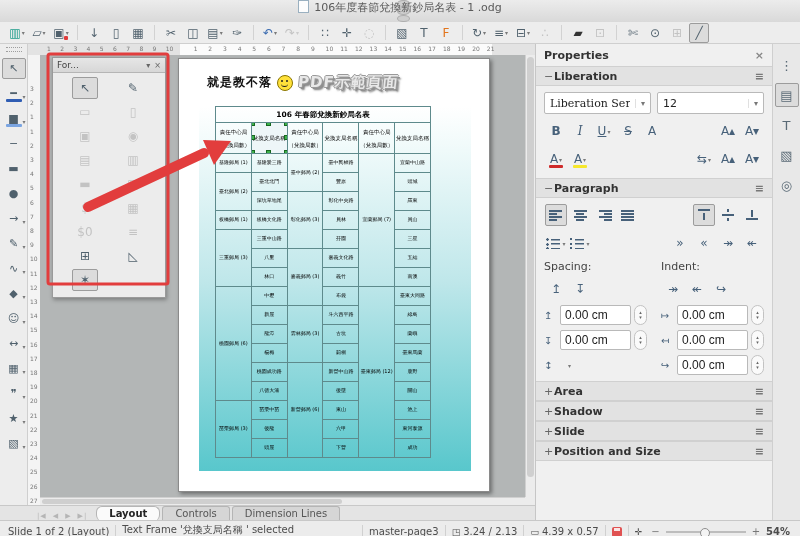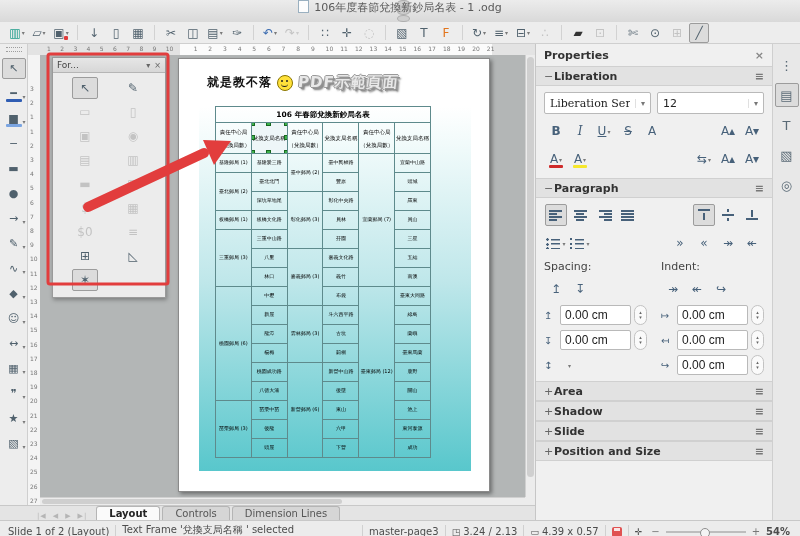--- a/index.html
+++ b/index.html
@@ -143,21 +143,21 @@
     border-left:1px solid #cfcfcf;display:flex;flex-direction:column;align-items:center;padding-top:6px;box-sizing:border-box;}
   #tabstrip .tbtn{width:22px;height:22px;margin:3px 0;color:#5a6a76;}
   #tabstrip .tbtn .g{font-size:13px;}
   
   #tabbar{position:absolute;left:0;top:505px;width:535px;height:15px;background:#e4e4e4;
     border-top:1px solid #c8c8c8;display:flex;align-items:flex-end;font-size:10px;}
   #tabbar .nav{display:flex;align-items:center;margin:0 6px 1px 34px;color:#b5b5b5;font-size:7px;letter-spacing:1px;}
   #tabbar .nav span{margin:0 3px;}
   .tab{padding:1px 12px 1px;border:1px solid #b5b5b5;border-bottom:none;background:#d6d6d6;color:#555;
     margin-right:2px;border-radius:3px 3px 0 0;height:12px;line-height:12px;}
-  .tab.active{background:#fafafa;font-weight:bold;color:#222;}
+  .tab.active{background:#fafafa;font-weight:bold;color:#222;border-radius:6px;}
   
   #statusbar{position:absolute;left:0;top:520px;width:800px;height:16px;background:#ececec;
     border-top:1px solid #c8c8c8;display:flex;align-items:flex-end;font-size:10px;color:#4c4c4c;}
   .st-sep{width:1px;height:12px;background:#d0d0d0;margin:0 6px;}
   .st-ico{font-size:9px;color:#5d7methods08a;margin-right:3px;}
   .st-seg{white-space:nowrap;}
   #zoomslider{display:flex;align-items:center;margin:0 6px;color:#777;}
   #zoomslider .track{position:relative;width:80px;height:2px;background:#bdbdbd;margin:0 6px;}
   #zoomslider .knob{position:absolute;left:34px;top:-3px;width:8px;height:8px;border-radius:50%;background:#f4f4f4;border:1px solid #8e8e8e;}
   #zoomslider .mid{position:absolute;left:40px;top:-2px;width:1px;height:6px;background:#9e9e9e;}

